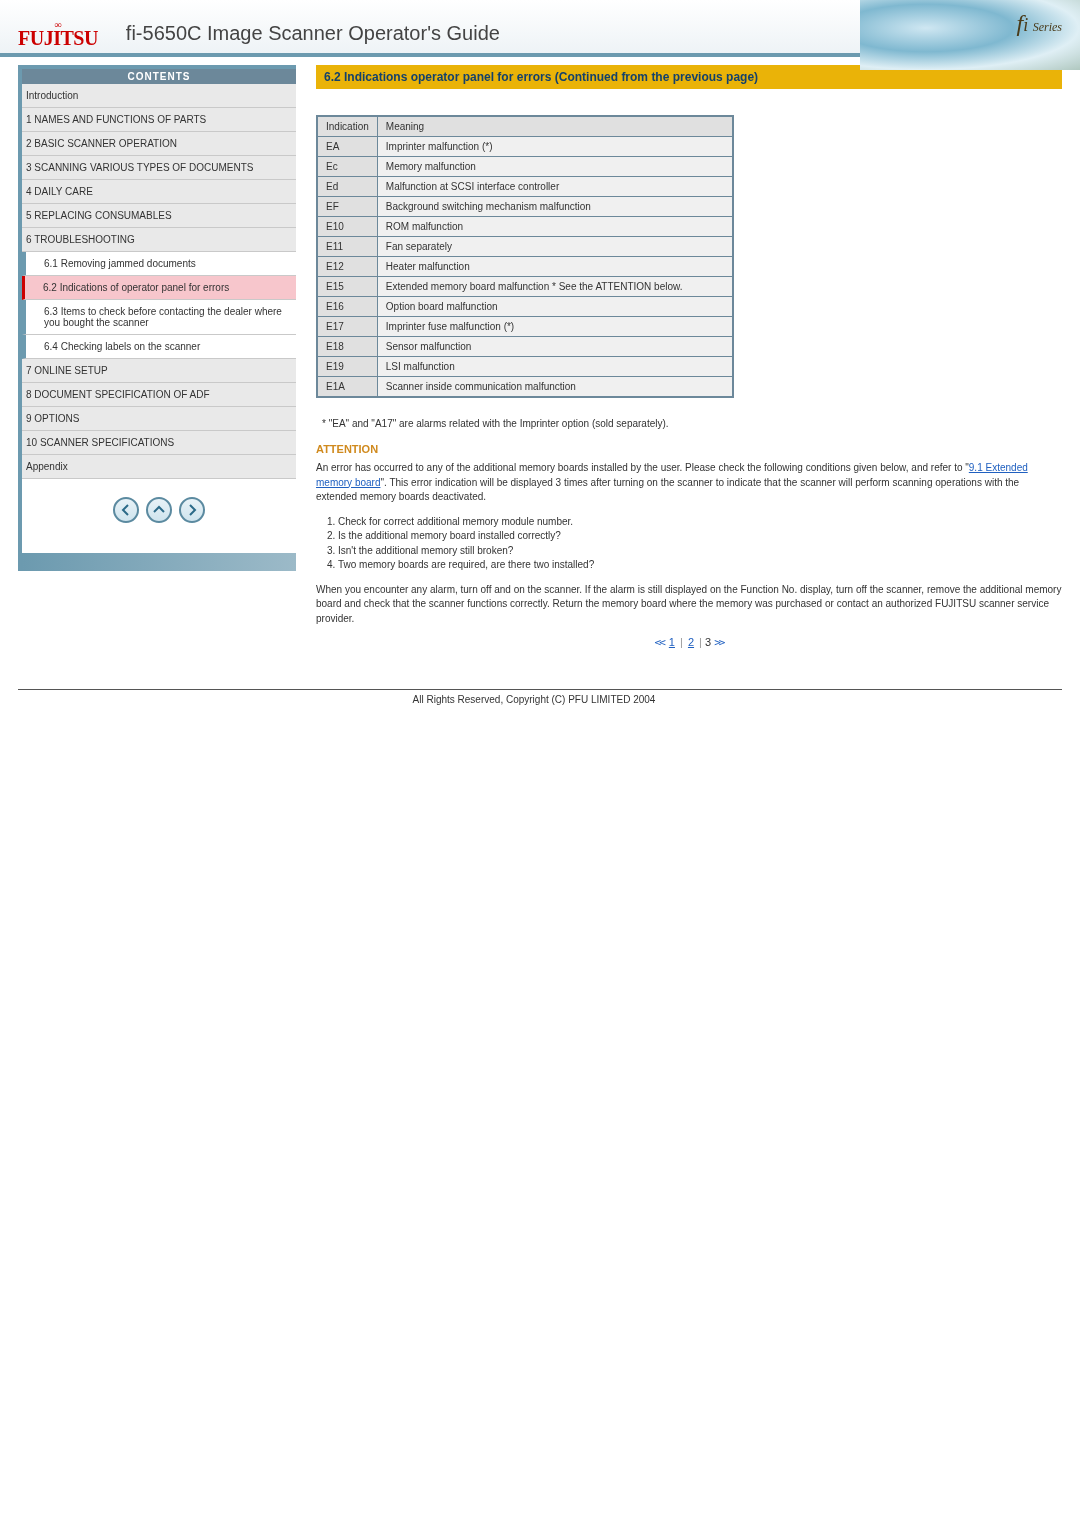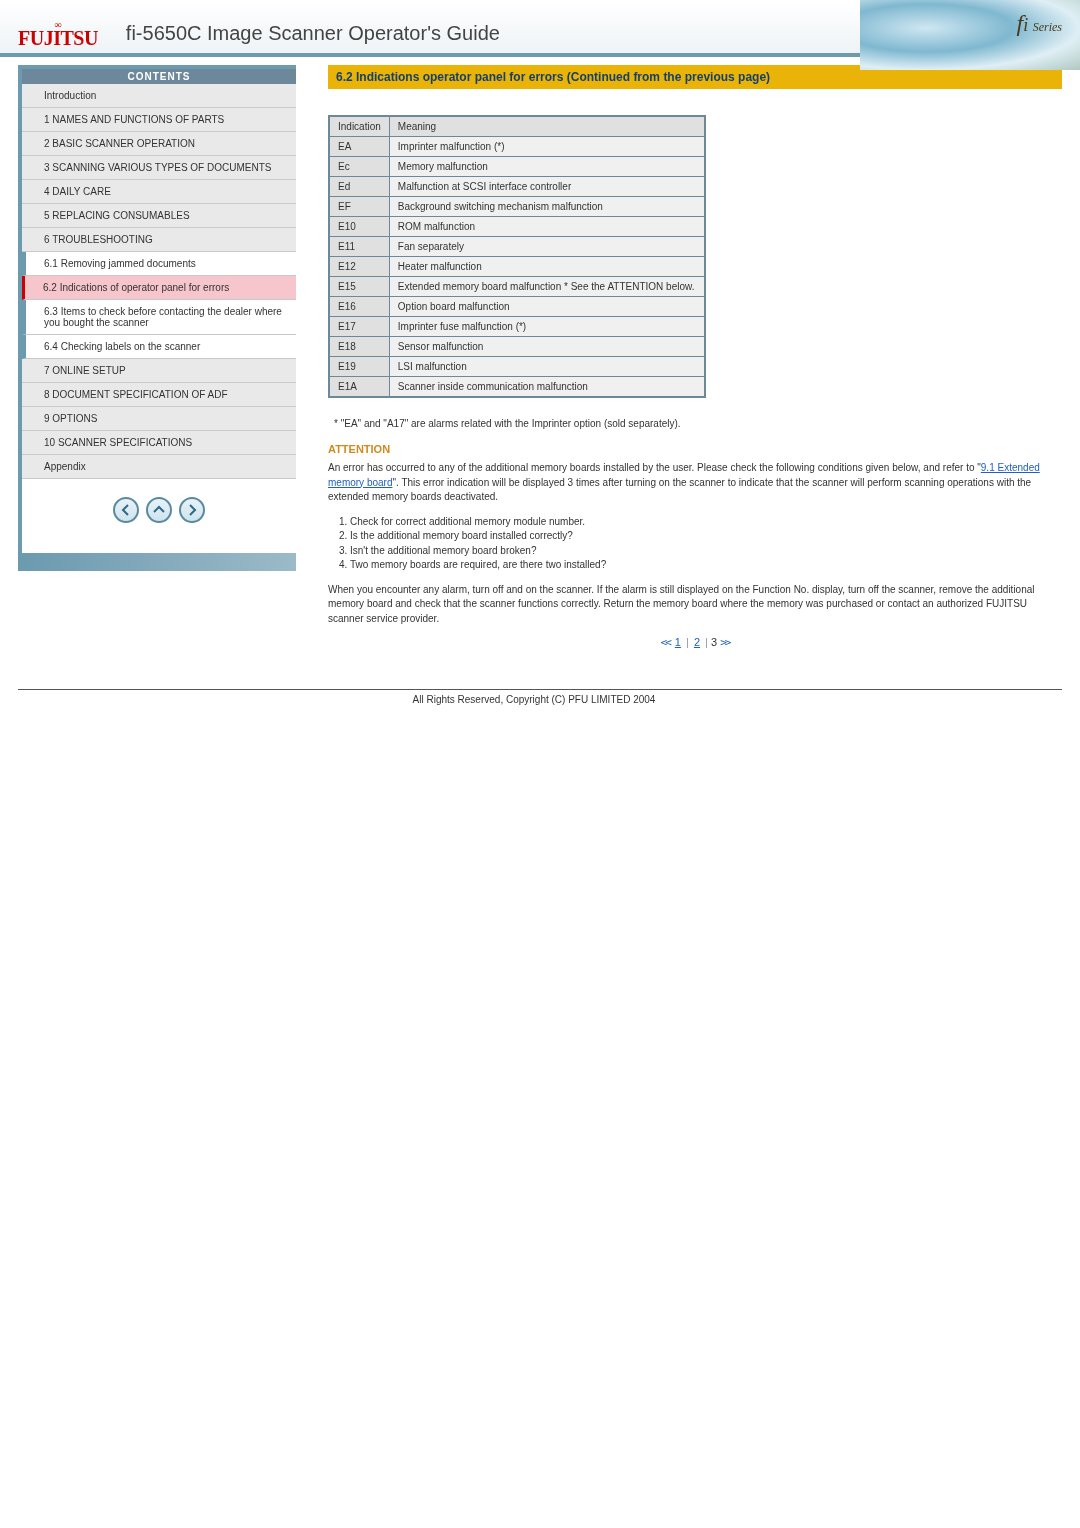--- a/index.html
+++ b/index.html
@@ -5,37 +5,37 @@
   * { box-sizing: border-box; margin: 0; padding: 0; }
   body { font-family: Arial, Helvetica, sans-serif; font-size: 11px; color: #333; background: #fff; }
   .page { width: 1080px; margin: 0 auto; background: #fff; }
   .header { display: flex; align-items: center; padding: 20px 18px 6px 18px; background: linear-gradient(#fff 0%, #eef3f6 100%); border-bottom: 4px solid #6c9aaf; position: relative; }
   .logo { color: #c00; font-weight: bold; font-size: 20px; font-family: Georgia, serif; letter-spacing: -0.5px; display:flex; flex-direction:column; align-items:center; line-height:0.9; }
   .logo .inf { font-size:10px; }
   .title { font-size: 20px; color: #444; margin-left: 28px; font-weight: normal; }
   .series-badge { position:absolute; right:0; top:0; width:220px; height:70px; background: radial-gradient(ellipse at 30% 40%, #cfe7f2 0%, #7fb8d0 40%, #dfeff5 70%, #b0c8c0 100%); overflow:hidden; }
   .series-badge .fi { position:absolute; right:18px; top:10px; font-style:italic; font-family: Georgia, serif; font-size:18px; color:#4a3b1a; }
   .series-badge .fi .f { font-size:24px; }
-  .content-wrap { display:flex; padding: 8px 18px 0 18px; gap: 32px; align-items:flex-start; }
+  .content-wrap { display:flex; padding: 8px 18px 0 18px; gap: 20px; align-items:flex-start; }
   .sidebar { width: 278px; flex-shrink:0; border-top:4px solid #6c9aaf; border-left:4px solid #6c9aaf; background:#fff; }
   .contents-hdr { background:#6c889a; color:#fff; font-size:10px; font-weight:bold; text-align:center; padding:2px 0; letter-spacing:1px; }
-  .nav-item { display:block; padding:6px 22px; border-bottom:1px solid #c9c9c9; background:#e9e9e9; color:#333; cursor:pointer; font-size:10px; }
+  .nav-item { display:block; padding:6px 4px; border-bottom:1px solid #c9c9c9; background:#e9e9e9; color:#333; cursor:pointer; font-size:10px; }
   .nav-sub { padding:6px 6px 6px 18px; border-bottom:1px solid #c9c9c9; background:#fff; color:#333; border-left:4px solid #6c9aaf; cursor:pointer; font-size:10px; }
   .nav-sub.current { background:#f7c6cc; border-left:3px solid #c00; }
   .nav-controls { text-align:center; padding:18px 0 30px 0; }
   .nav-btn { display:inline-flex; width:26px; height:26px; border:2px solid #5b8aa0; border-radius:50%; background:linear-gradient(#e8f2f7,#cfe4ee); margin:0 2px; align-items:center; justify-content:center; cursor:pointer; }
   .nav-btn svg { width:12px; height:12px; }
   .sidebar-bottom { height:18px; background:linear-gradient(to right,#6c9aaf,#9cbac8); }
   .main { flex:1; }
   .section-title { background:#eab308; color:#14416b; font-weight:bold; font-size:12px; padding:5px 8px; margin-bottom:26px; }
   .err-table { border-collapse:collapse; border:2px solid #6c889a; margin-bottom:20px; }
   .err-table th, .err-table td { border:1px solid #6c889a; padding:4px 8px; font-size:10px; text-align:left; background:#f0f0f0; }
   .err-table th { background:#e0e0e0; font-weight:normal; }
   .err-table td.code { width:56px; background:#e0e0e0; }
-  .err-table td.mean { width:316px; }
+  .err-table td.mean { width:356px; }
   .note { font-size:10px; margin:4px 0 14px 6px; color:#333; }
   .attention { color:#d08a1e; font-weight:bold; font-size:11px; margin:0 0 6px 0; }
   .para { font-size:10px; line-height:1.45; margin:0 0 10px 0; }
   .link { color:#2060c0; text-decoration:underline; cursor:pointer; }
   ol.cond { margin:0 0 10px 22px; font-size:10px; line-height:1.45; }
   .paginate { text-align:center; font-size:11px; margin:10px 0 0 0; }
   .paginate .arrow { color:#2060c0; letter-spacing:-2px; cursor:pointer; font-family: monospace; }
   .paginate a { color:#2060c0; text-decoration:underline; margin:0 2px; cursor:pointer; }
   .paginate .divider { color:#999; }
   hr.footer-rule { margin:40px 18px 4px 18px; border:none; border-top:1px solid #555; }
@@ -166,21 +166,21 @@
       <p class="note">* "EA" and "A17" are alarms related with the Imprinter option (sold separately).</p>
 
       <p class="attention">ATTENTION</p>
       <p class="para">
         <span>An error has occurred to any of the additional memory boards installed by the user. Please check the following conditions given below, and refer to "</span><span class="link">9.1 Extended memory board</span><span>". This error indication will be displayed 3 times after turning on the scanner to indicate that the scanner will perform scanning operations with the extended memory boards deactivated.</span>
       </p>
 
       <ol class="cond" id="cond-list">
           <li>Check for correct additional memory module number.</li>
           <li>Is the additional memory board installed correctly?</li>
-          <li>Isn't the additional memory board broken?</li>
+          <li>Isn't the additional memory still broken?</li>
           <li>Two memory boards are required, are there two installed?</li>
         </ol>
 
       <p class="para">When you encounter any alarm, turn off and on the scanner. If the alarm is still displayed on the Function No. display, turn off the scanner, remove the additional memory board and check that the scanner functions correctly. Return the memory board where the memory was purchased or contact an authorized FUJITSU scanner service provider.</p>
 
       <div class="paginate">
         <span class="arrow">&lt;&lt;</span>
         <a>1</a><span class="divider"> | </span><a>2</a><span class="divider"> | </span><span>3</span>
         <span class="arrow">&gt;&gt;</span>
       </div>

